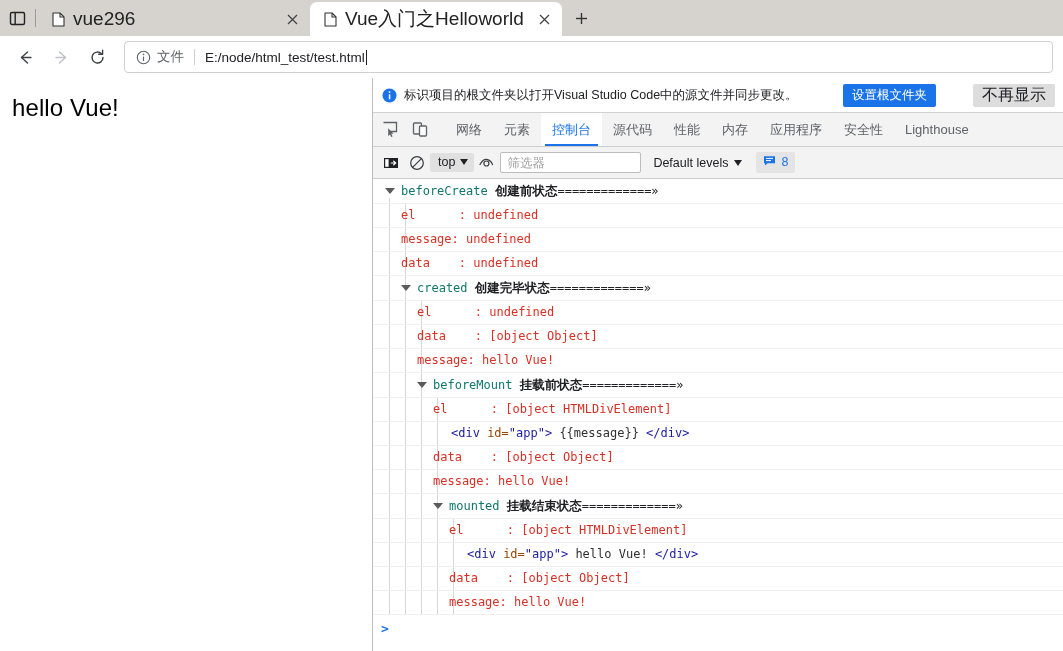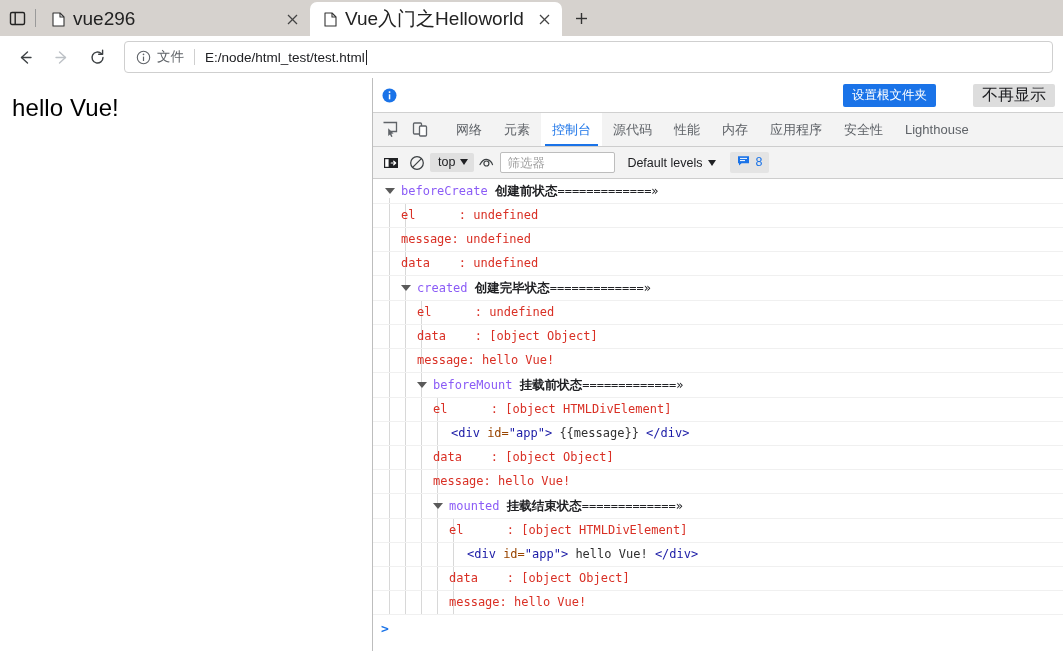--- a/index.html
+++ b/index.html
@@ -88,21 +88,21 @@
     height:31px;flex:0 0 31px;background:#f3f3f3;border-bottom:1px solid #cdcdcd;
     display:flex;align-items:center;padding:0 5px;gap:0;
   }
   .tb-icon{width:26px;height:24px;display:flex;align-items:center;justify-content:center;border-radius:2px;}
   .ctx-select{
     display:flex;align-items:center;gap:5px;background:#e0e0e0;border-radius:2px;
     padding:2px 6px 3px 8px;font-size:12.5px;color:#202124;
   }
   .caret{width:0;height:0;border-left:4.5px solid transparent;border-right:4.5px solid transparent;border-top:6px solid #202124;}
   .filter-input{
-    width:115px;height:21px;background:#fff;border:1px solid #bdbdbd;border-radius:2px;
+    width:141px;height:21px;background:#fff;border:1px solid #bdbdbd;border-radius:2px;
     font-size:12.5px;color:#6d28d9;padding:0 6px;font-family:"Liberation Sans",sans-serif;
     box-sizing:border-box;
   }
   .filter-input::placeholder{color:#9e9e9e;}
   .levels{display:flex;align-items:center;gap:6px;font-size:12.5px;color:#202124;padding:2px 4px;margin-left:8px;}
   .msgcount{
     display:flex;align-items:center;gap:5px;background:#e4e4e4;border-radius:2px;
     padding:2px 7px 3px;margin-left:10px;font-size:12.5px;color:#1a73e8;
   }
 
@@ -115,21 +115,21 @@
     position:relative;border-bottom:1px solid #f0f0f0;
     padding:3px 0 3px 0;line-height:17px;min-height:17px;
     white-space:pre;color:#c7254e;
   }
   .grouprow{color:#c7254e;}
   .grouprow .arrow{
     display:inline-block;width:0;height:0;vertical-align:middle;
     border-left:5px solid transparent;border-right:5px solid transparent;border-top:6px solid #5a5a5a;
     margin-right:6px;position:relative;top:-1px;
   }
-  .gname{color:#8b5cf6;font-weight:400;}
+  .gname{color:#0f766e;font-weight:400;}
   .zh{font-family:"DejaVu Sans","Liberation Sans",sans-serif;font-weight:700;color:#202124;font-size:12.5px;}
   .eq{color:#202124;}
   .chev{color:#202124;font-family:"DejaVu Sans",sans-serif;}
   .red{color:#d93025;}
 
   
   .tagb{color:#1a1aa6;}
   .attrn{color:#994500;}
   .attrv{color:#1a1aa6;}
   .domtxt{color:#303030;}
@@ -238,20 +238,21 @@
     <div class="devtools">
 
       <div class="infobar">
         <span class="infobar-icon">
           <svg width="15" height="15" viewBox="0 0 15 15">
               <circle cx="7.5" cy="7.5" r="7" fill="#1a73e8"></circle>
               <rect x="6.8" y="6.3" width="1.5" height="5" fill="#fff"></rect>
               <circle cx="7.55" cy="4.1" r="0.95" fill="#fff"></circle>
             </svg>
         </span>
+        <span class="infobar-text">标识项目的根文件夹以打开Visual Studio Code中的源文件并同步更改。</span>
         <span class="infobar-spacer"></span>
         <button class="btn-primary">设置根文件夹</button>
         <button class="btn-secondary">不再显示</button>
       </div>
 
       <div class="dt-tabs">
         <div class="dt-iconbtn">
           <svg width="17" height="17" viewBox="0 0 17 17">
               <path d="M1.5 1.5h13v9h-6" fill="none" stroke="#5f6368" stroke-width="1.3"></path>
               <path d="M6.2 7.2l5.4 5.2-2.3.45 1.25 2.6-1.35.65-1.2-2.6-1.8 1.5z" fill="#5f6368"></path>

